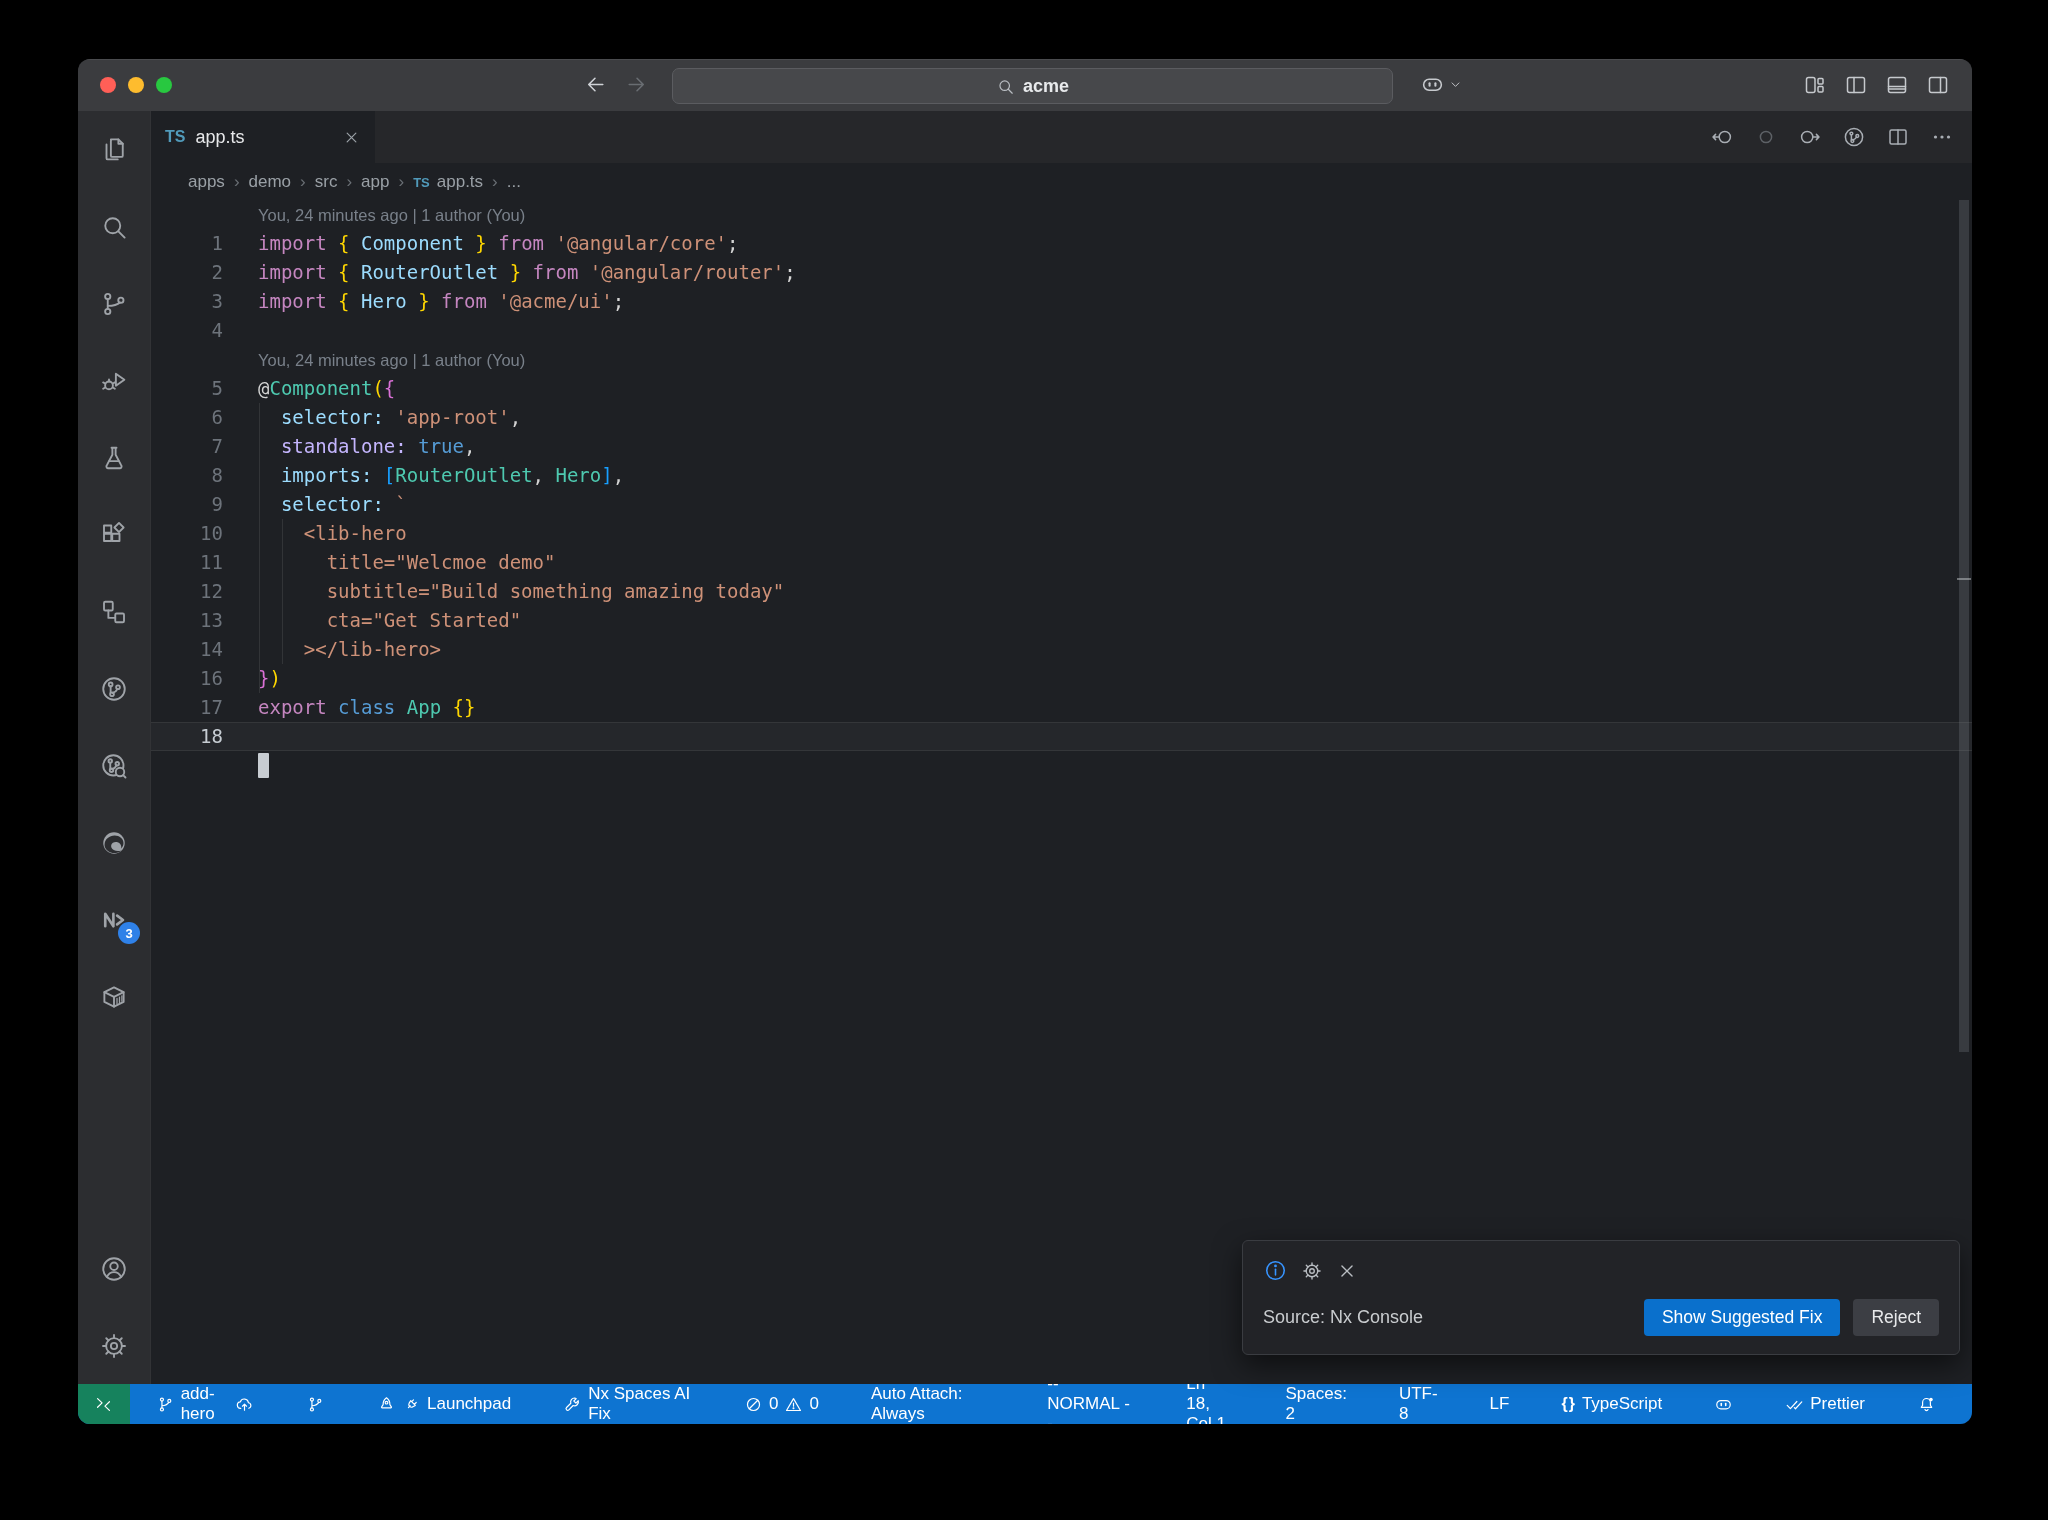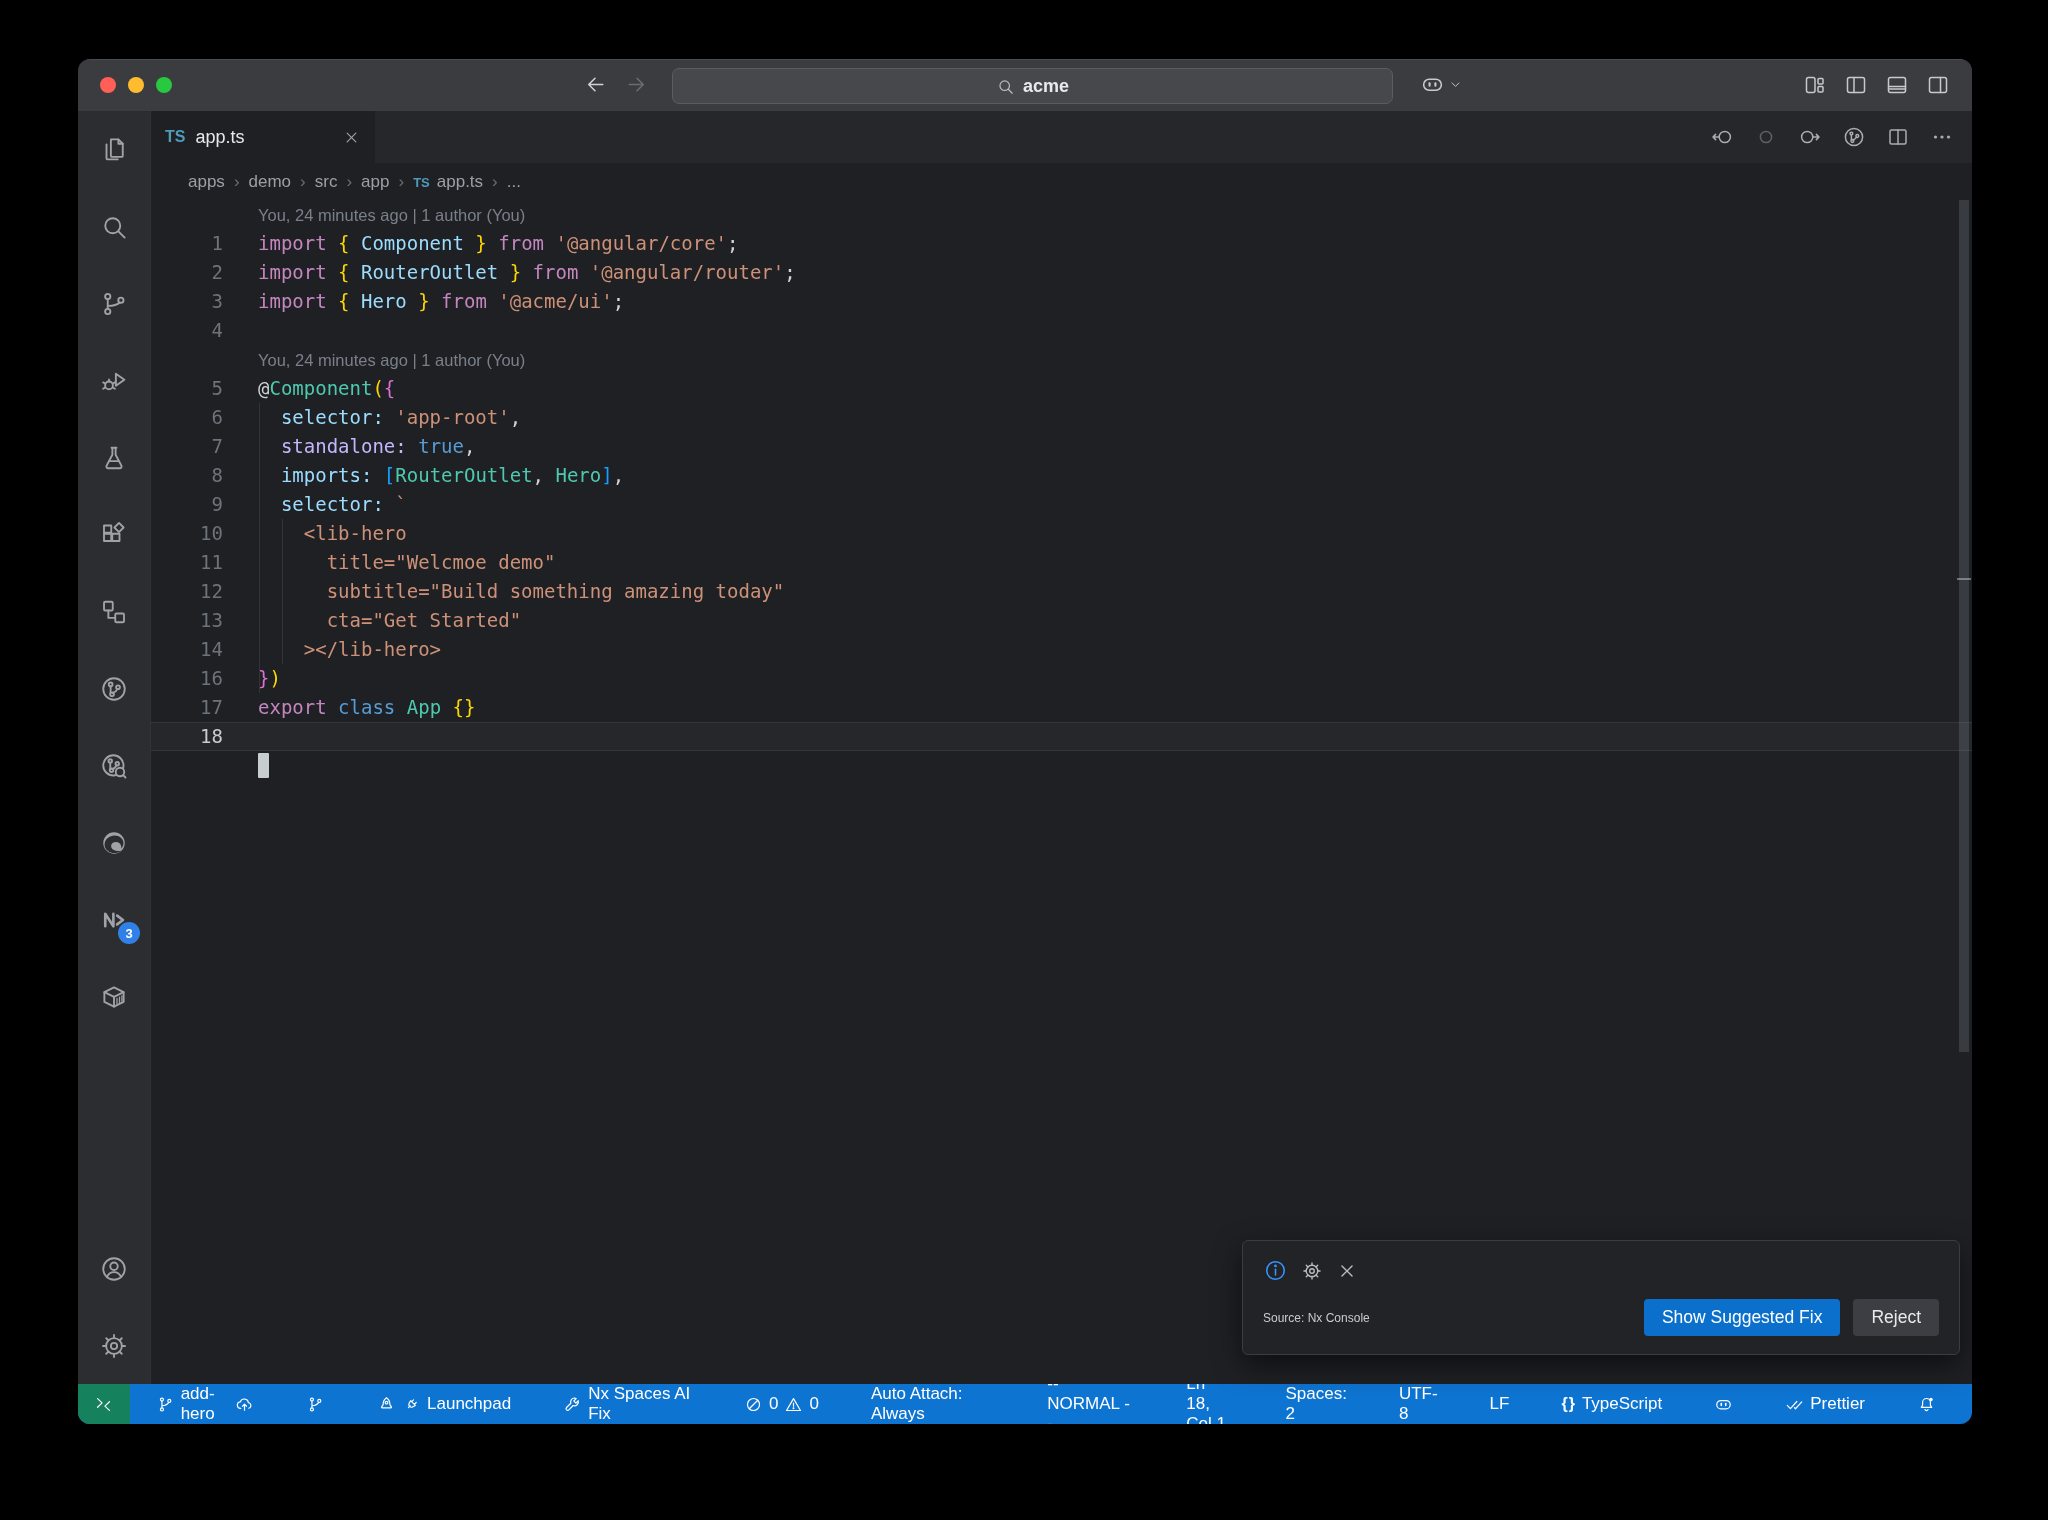--- a/index.html
+++ b/index.html
@@ -69,21 +69,21 @@
   .sb-item .glyph{font-weight:bold;font-size:16px;letter-spacing:1px;}
   
   .toast{position:absolute;right:12px;bottom:69px;width:718px;box-sizing:border-box;background:var(--toast);
          border:1px solid #3a3c41;border-radius:6px;box-shadow:0 10px 28px rgba(0,0,0,.55);
          padding:17px 20px 18px;z-index:6;}
   .toast-head{display:flex;align-items:center;gap:13px;}
   .toast-title{color:#e9eaec;font-size:19px;flex:1;}
   .toast-head .ic{color:#b9bdc2;}
   .toast-head .info{color:var(--info);}
   .toast-actions{display:flex;align-items:center;margin-top:16px;}
-  .toast-source{color:#c9cccf;font-size:12px;flex:1;}
+  .toast-source{color:#c9cccf;font-size:18px;flex:1;}
   .btn{height:37px;padding:0 18px;border:none;border-radius:4px;font-size:17.5px;
        font-family:"Liberation Sans",sans-serif;color:#fff;}
   .btn-primary{background:var(--btnp);}
   .btn-secondary{background:var(--btns);color:#e8e9eb;margin-left:13px;}
   
   .ic{display:inline-flex;width:20px;height:20px;flex:0 0 auto;}
   .ic svg{width:100%;height:100%;}
   .ab-item .ic{width:30px;height:30px;}
   .nav-arrows .ic{width:25px;height:25px;}
   .layout-controls .ic{width:24px;height:24px;}

